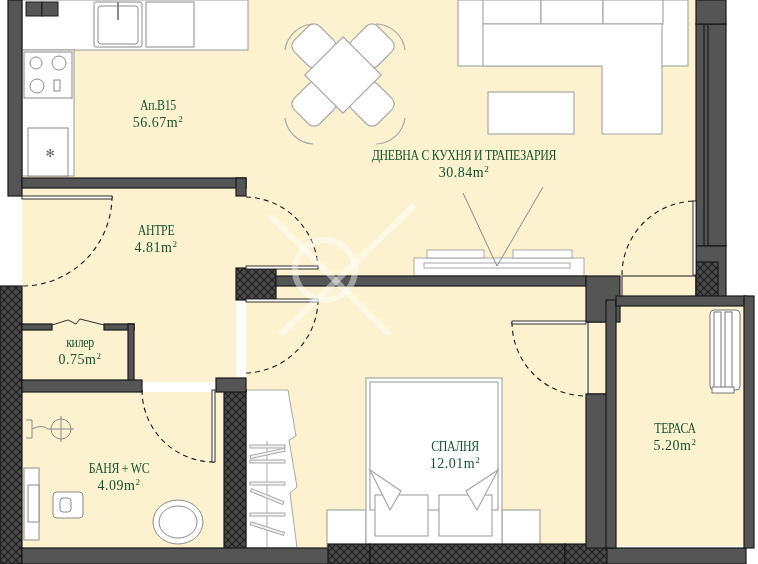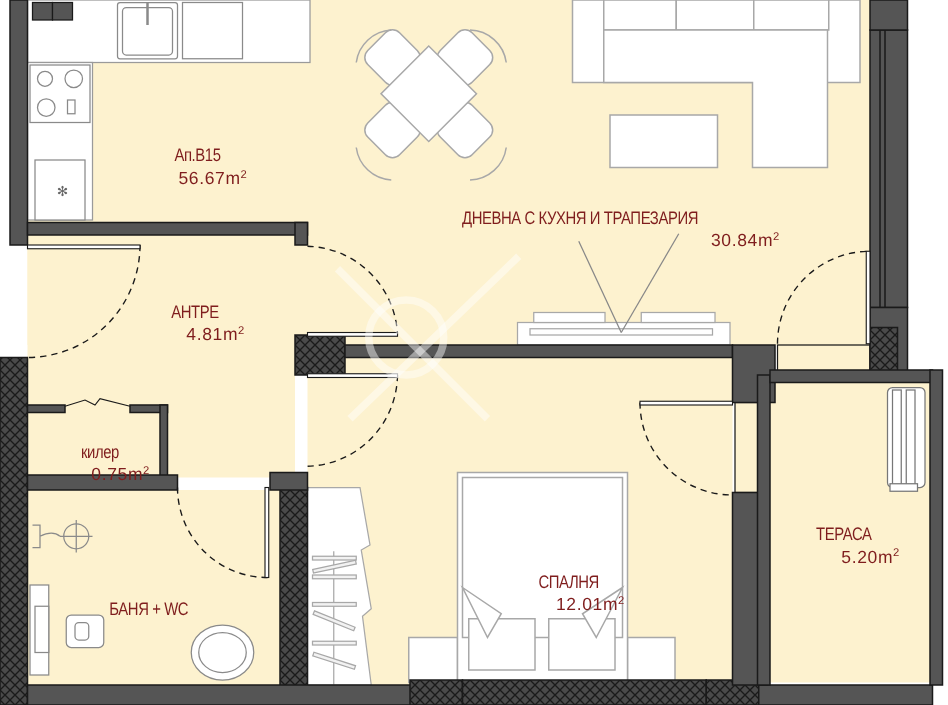--- a/index.html
+++ b/index.html
@@ -1,20 +1,20 @@
 <!DOCTYPE html>
 <html><head>
 <meta charset="utf-8">
 <style>
   html, body { margin: 0; padding: 0; background: #ffffff; }
   body { width: 758px; height: 564px; overflow: hidden; position: relative; font-family: "DejaVu Sans", "Liberation Sans", sans-serif; }
   #plan { position: absolute; left: 0; top: 0; width: 758px; height: 564px; }
-  .lbl { position: absolute; color: #7f1d1d; text-align: center; white-space: nowrap; line-height: 1.15; font-family: Liberation Sans, sans-serif; margin-top: 20px; }
+  .lbl { position: absolute; color: #14532d; text-align: center; white-space: nowrap; line-height: 1.15; font-family: Liberation Serif, serif; }
   .lbl .name { font-size: 14.5px; letter-spacing: -0.4px; transform: scaleX(0.82); display: block; }
-  .lbl .area { font-size: 14px; display: block; letter-spacing: 0.5px; text-align: right; }
+  .lbl .area { font-size: 14px; display: block; letter-spacing: 0.5px; }
   .lbl .area sup { font-size: 9px; vertical-align: 5px; }
 </style>
 </head>
 <body>
 
 <svg id="plan" viewBox="0 0 758 564" xmlns="http://www.w3.org/2000/svg">
   <defs>
     <pattern id="hatch" width="8" height="8" patternUnits="userSpaceOnUse">
       <rect width="8" height="8" fill="#4a4a4a"></rect>
       <path d="M0 0 L8 8 M8 0 L0 8" stroke="#1a1a1a" stroke-width="1.1"></path>
@@ -194,23 +194,24 @@
   <span class="area"><span>4.81</span><span>m</span><sup>2</sup></span>
 </div>
 
 <div class="lbl" style="left:40px; top:334px; width:80px;">
   <span class="name">килер</span>
   <span class="area"><span>0.75</span><span>m</span><sup>2</sup></span>
 </div>
 
 <div class="lbl" style="left:64px; top:460px; width:110px;">
   <span class="name">БАНЯ + WC</span>
+  <span class="area"><span>4.09</span><span>m</span><sup>2</sup></span>
 </div>
 
 <div class="lbl" style="left:410px; top:438px; width:90px;">
   <span class="name">СПАЛНЯ</span>
   <span class="area"><span>12.01</span><span>m</span><sup>2</sup></span>
 </div>
 
-<div class="lbl" style="left:630px; top:400px; width:90px;">
+<div class="lbl" style="left:630px; top:420px; width:90px;">
   <span class="name">ТЕРАСА</span>
   <span class="area"><span>5.20</span><span>m</span><sup>2</sup></span>
 </div>
 
 </body></html>

